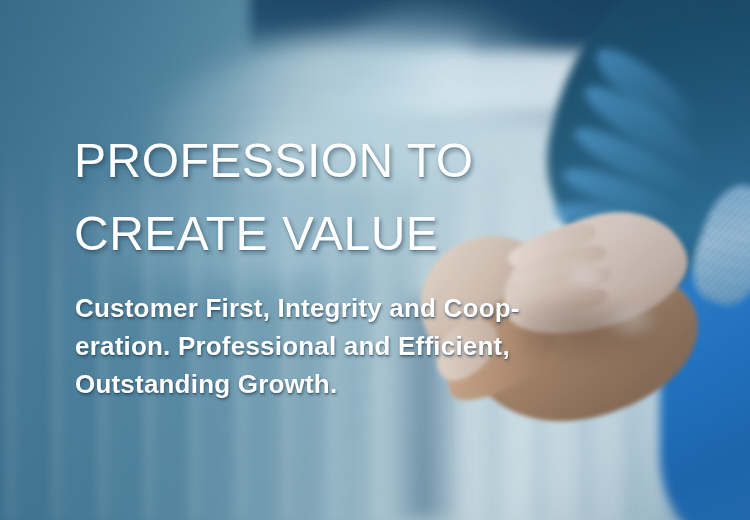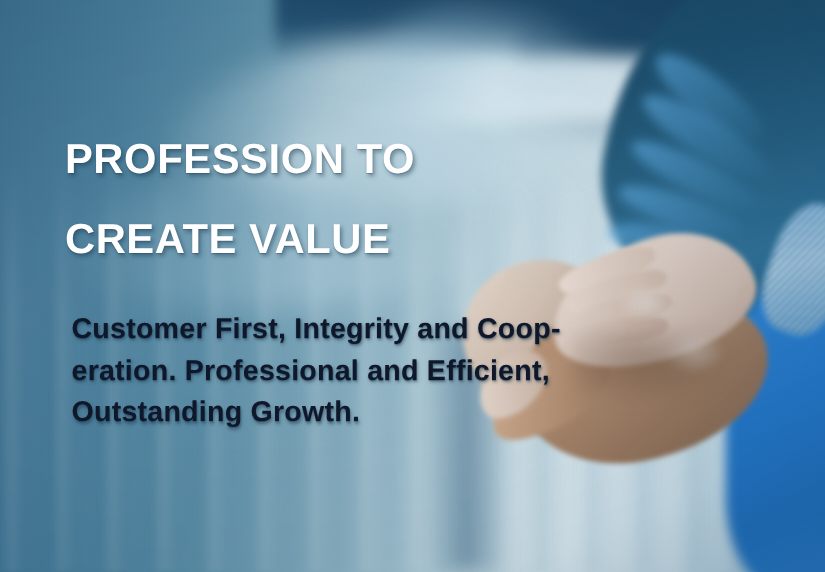--- a/index.html
+++ b/index.html
@@ -192,35 +192,35 @@
   }
   .bg-bluecast{
     background:linear-gradient(90deg,rgba(50,110,145,.30) 0%,rgba(60,125,160,.10) 35%,rgba(255,255,255,0) 60%,rgba(40,110,170,.08) 100%);
   }
 
   
   .content{position:absolute;left:58px;top:0;width:640px;height:520px;}
 
   .headline{
     position:absolute;left:0;top:108px;
-    margin:1px;
+    margin:16px;
     color:#ffffff;
-    font-size:38px;
-    font-weight:bold;
+    font-size:48px;
+    font-weight:normal;
     line-height:73px;
     letter-spacing:0.5px;
     white-space:pre-line;
     text-shadow:2px 3px 4px rgba(20,50,70,.45), 0 1px 1px rgba(30,60,85,.35);
   }
 
   .subhead{
     position:absolute;left:0;top:272px;
-    margin:7px;
+    margin:17px;
     width:520px;
-    color:#0f172a;
+    color:#ffffff;
     font-size:26px;
     font-weight:bold;
     line-height:38px;
     letter-spacing:0.2px;
     white-space:pre-line;
     text-shadow:1px 2px 3px rgba(20,50,70,.50), 0 1px 1px rgba(30,60,85,.40);
   }
 </style>
 </head>
 <body>

